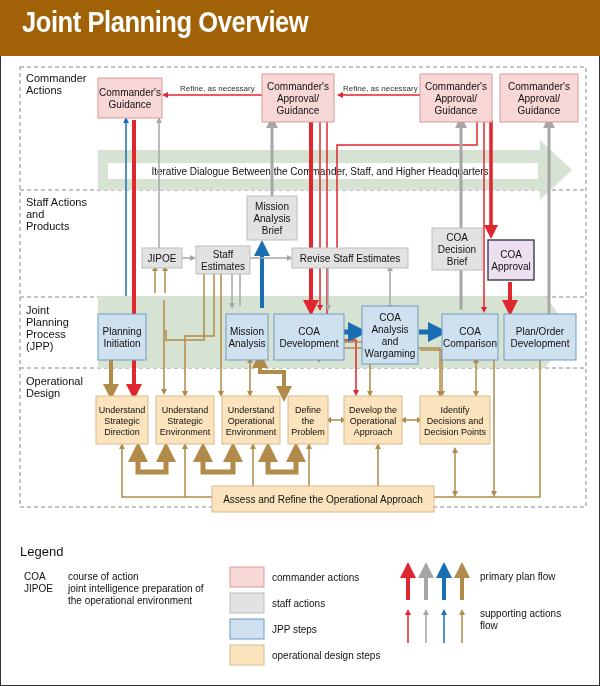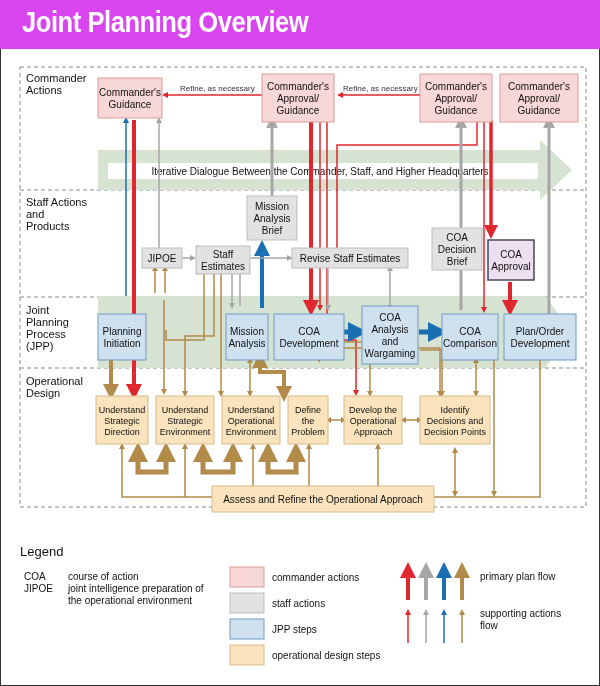--- a/index.html
+++ b/index.html
@@ -1,18 +1,18 @@
 <!DOCTYPE html>
 <html><head>
 <meta charset="utf-8">
 <style>
   html, body { margin:0; padding:0; background:#ffffff; }
   body { width:600px; height:686px; overflow:hidden; font-family:"Liberation Sans", sans-serif; }
   .frame { position:absolute; left:0; top:0; width:598px; height:684px; border:1px solid #333; background:#fff; }
-  .titlebar { position:absolute; left:0; top:0; width:600px; height:49px; background:#d946ef; }
+  .titlebar { position:absolute; left:0; top:0; width:600px; height:56px; background:#a16207; }
   .title { position:absolute; left:22px; top:6px; color:#fff; font-family:"Liberation Sans", sans-serif; font-weight:bold; font-size:29px; letter-spacing:-0.5px; transform:scaleX(0.88); transform-origin:left center; white-space:nowrap; }
   svg { position:absolute; left:0; top:0; }
   svg text { font-family:"Liberation Sans", sans-serif; }
   .lane-label { font-size:11px; fill:#111; }
   .bt { font-size:10px; fill:#111; text-anchor:middle; }
   .bt-sm { font-size:9px; fill:#111; text-anchor:middle; }
   .refine { font-size:8px; fill:#333; }
   .lg-title { font-size:13px; fill:#111; }
   .lg { font-size:10px; fill:#111; }
 </style>

